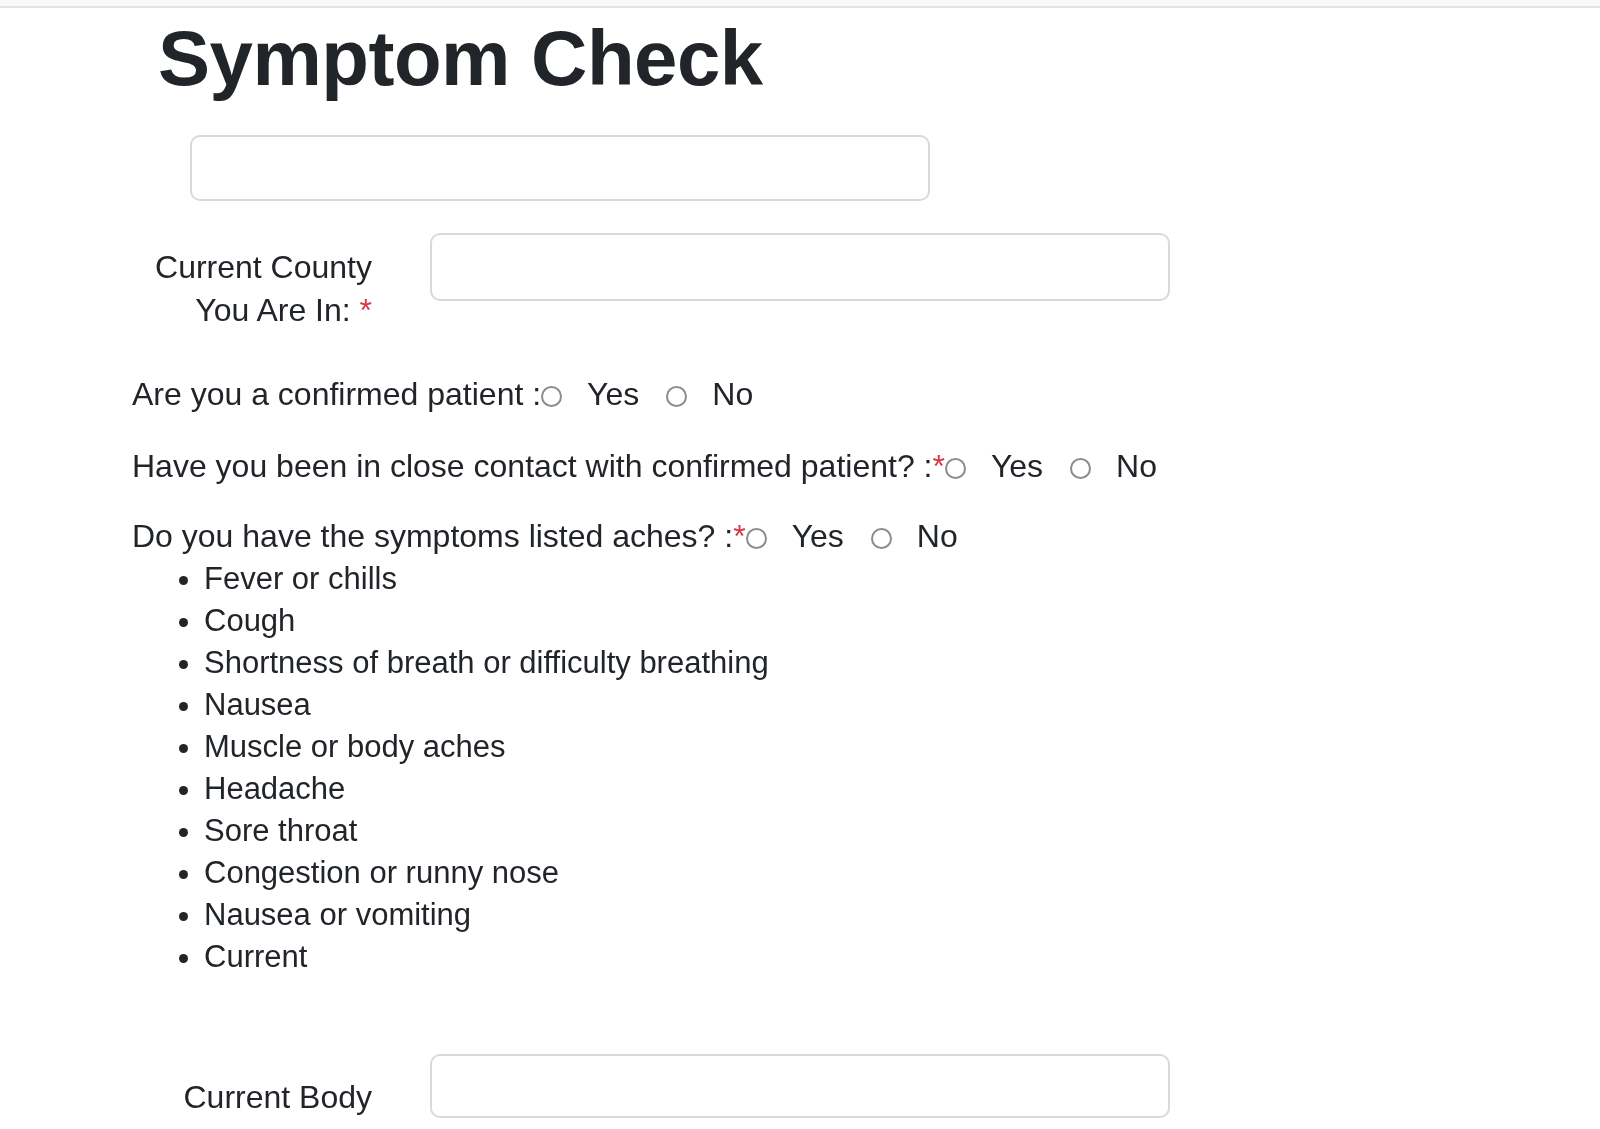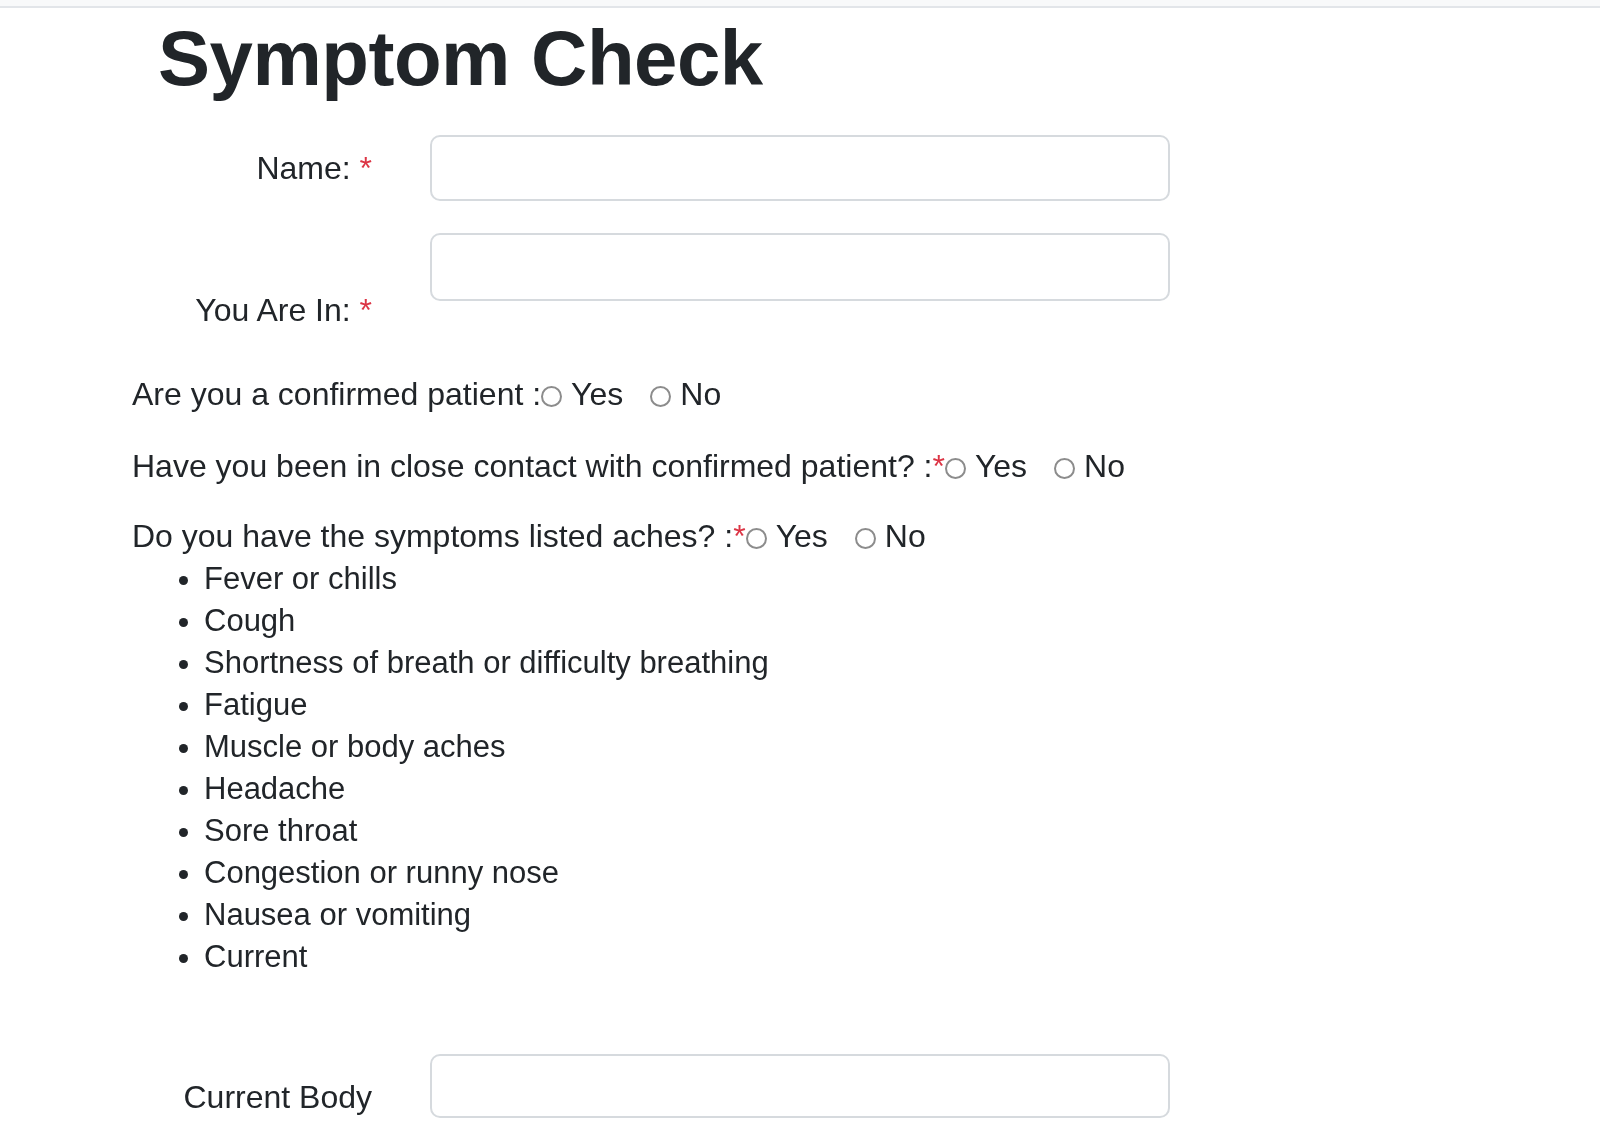--- a/index.html
+++ b/index.html
@@ -76,66 +76,65 @@
   .radio {
     display: inline-block;
     width: 21px;
     height: 21px;
     box-sizing: border-box;
     border: 2px solid #8c8c8c;
     border-radius: 50%;
     background: #ffffff;
     vertical-align: -2px;
   }
-  .radio-label { margin-left: 9px; }
+  .radio-label { margin-left: 25px; }
   .radio-no    { margin-left: 27px; }
   ul.symptoms {
     margin: 0 0 0 132px;
     padding: 0 4px 0 72px;
     list-style-type: disc;
     font-size: 31px;
     line-height: 42px;
     color: #212529;
   }
 </style>
 </head>
 <body>
 
 <div class="topbar"></div>
 
 <h1 class="page-title">Symptom Check</h1>
 
 <div class="form-row row-name">
-  <div class="label-col"><span>Name:</span> <span class="req">*</span></div>
   <div class="input-col">
     <input type="text" class="text-input" placeholder="" style="">
   </div>
 </div>
 
 <div class="form-row row-county">
   <div class="label-col">
-    <br>
+    <span>Current County</span><br>
     <span>You Are In:</span> <span class="req">*</span>
   </div>
   <div class="input-col">
     <input type="text" class="text-input" style="height: 68px;" placeholder="">
   </div>
 </div>
 
 <div class="q-row q1"><span>Are you a confirmed patient :</span><span class="radio"></span><span class="radio-label">Yes</span><span class="radio radio-no"></span><span class="radio-label">No</span></div>
 
 <div class="q-row q2"><span>Have you been in close contact with confirmed patient? :</span><span class="req">*</span><span class="radio"></span><span class="radio-label">Yes</span><span class="radio radio-no"></span><span class="radio-label">No</span></div>
 
 <div class="q-row q3"><span>Do you have the symptoms listed aches? :</span><span class="req">*</span><span class="radio"></span><span class="radio-label">Yes</span><span class="radio radio-no"></span><span class="radio-label">No</span></div>
 
 <ul class="symptoms">
   <li>Fever or chills</li>
   <li>Cough</li>
   <li>Shortness of breath or difficulty breathing</li>
-  <li>Fatigue</li>
+  <li>Nausea</li>
   <li>Muscle or body aches</li>
   <li>Headache</li>
   <li>Sore throat</li>
   <li>Congestion or runny nose</li>
   <li>Nausea or vomiting</li>
   <li>Current</li>
 </ul>
 
 <div class="form-row row-temp">
   <div class="label-col">

